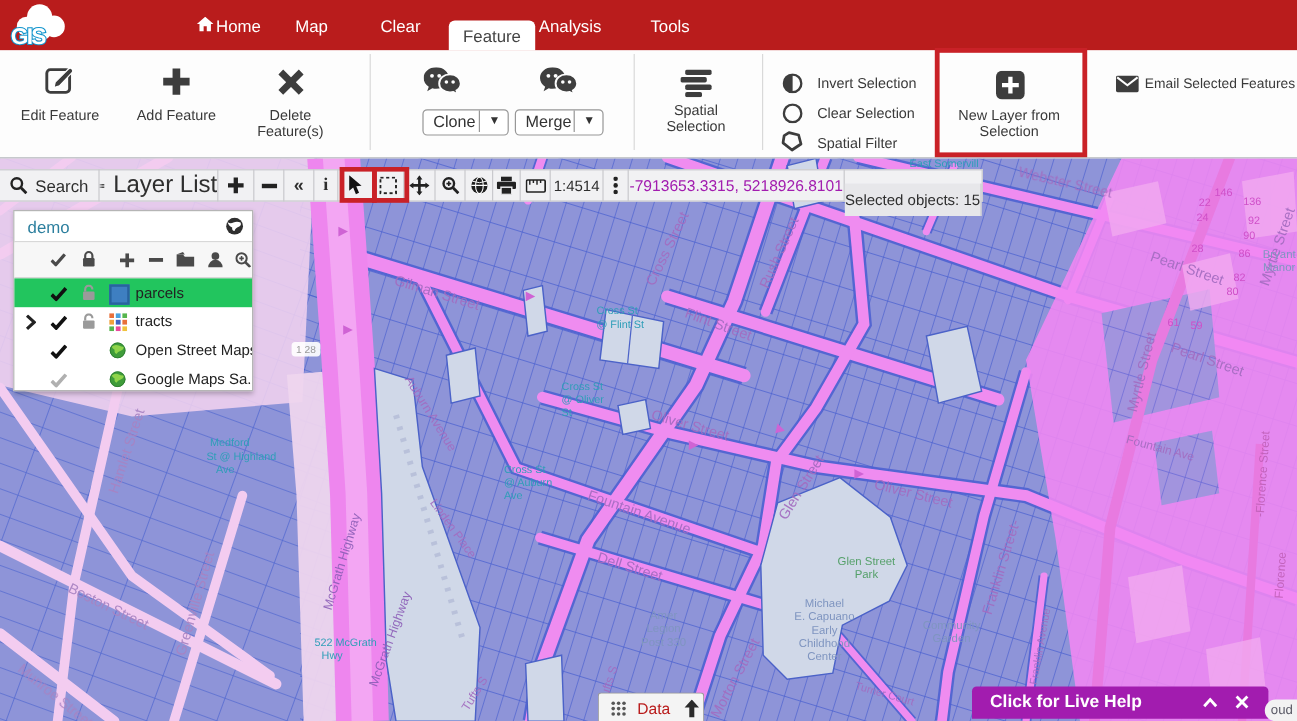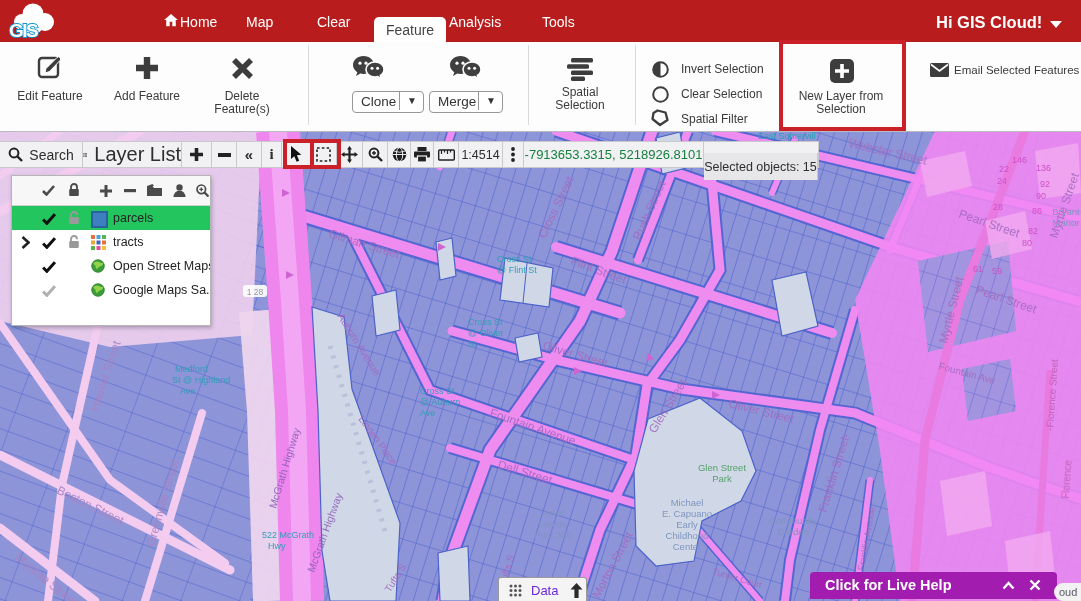--- a/index.html
+++ b/index.html
@@ -17,21 +17,21 @@
   .btn{position:absolute;height:20px;background:#fff;border:1px solid #979797;border-radius:4px;font-size:14px;color:#333;}
   
   #mtb{position:absolute;left:0;top:141px;height:27px;box-sizing:border-box;background:#f1f1f3;border:1px solid #c9c9cd;border-left:none;display:flex;align-items:center;}
   .mbtn{height:27px;white-space:nowrap;display:flex;align-items:center;justify-content:center;border-right:1px solid #c9c9cd;color:#2e2e2e;font-size:13px;box-sizing:border-box;}
   
   #panel{position:absolute;left:11px;top:175px;width:200px;height:151px;background:#fff;border:1px solid #b5b5b5;box-shadow:1px 2px 4px rgba(0,0,0,.25);box-sizing:border-box;}
   .prow{position:relative;height:24px;font-size:12.5px;color:#222;white-space:nowrap;overflow:hidden;}
   
   .redbox{position:absolute;border:4px solid #c92127;}
   
-  #databtn{position:absolute;left:498px;top:577px;width:87px;height:24px;background:#f4f4f4;border:1px solid #9a9a9a;border-bottom:none;border-radius:3px 3px 0 0;display:flex;align-items:center;font-size:13px;color:#6d28d9;}
+  #databtn{position:absolute;left:498px;top:577px;width:87px;height:24px;background:#f4f4f4;border:1px solid #9a9a9a;border-bottom:none;border-radius:3px 3px 0 0;display:flex;align-items:center;font-size:13px;color:#b91c1c;}
   #helpbar{position:absolute;left:810px;top:572px;width:247px;height:27px;background:#a21caf;border-radius:4px 4px 0 0;color:#fff;font-size:14.5px;font-weight:bold;line-height:27px;}
 </style>
 </head>
 <body>
 
 <div class="abs" style="left:0;top:131px;width:1081px;height:470px;">
 <svg width="1081" height="470" viewBox="0 0 1081 470">
   <defs>
     <pattern id="lots" width="14" height="34" patternUnits="userSpaceOnUse" patternTransform="rotate(17)">
       <rect width="15" height="46" fill="none"></rect>
@@ -249,21 +249,20 @@
     <text x="1" y="34" font-family="Liberation Sans,sans-serif" font-size="19" font-weight="bold" fill="#ffffff" stroke="#1094cd" stroke-width="1.8" paint-order="stroke" letter-spacing="-1.5">GIS</text>
   </svg>
   <svg class="abs" style="left:164px;top:14px;" width="14" height="13" viewBox="0 0 16 15" fill="#fff">
     <path d="M8 0 L16 7 L13.5 7 L13.5 14 L9.5 14 L9.5 9 L6.5 9 L6.5 14 L2.5 14 L2.5 7 L0 7 Z"></path>
   </svg>
   <div class="nav" style="left:180px;">Home</div>
   <div class="nav" style="left:246px;">Map</div>
   <div class="nav" style="left:317px;">Clear</div>
   <div class="nav" style="left:449px;">Analysis</div>
   <div class="nav" style="left:542px;">Tools</div>
-  <div class="nav" style="left:936px;font-size:16.5px;font-weight:bold;">Hi GIS Cloud! <span style="display:inline-block;width:0;height:0;border-left:6px solid transparent;border-right:6px solid transparent;border-top:7px solid #fff;margin-left:3px;"></span></div>
 </div>
 <div id="feattab">Feature</div>
 
 <div id="ribbon">
 
   <div class="rsep" style="left:308px;"></div>
   <div class="rsep" style="left:528px;"></div>
   <div class="rsep" style="left:635px;"></div>
 
   <svg class="ricon" style="left:37px;top:12px;" width="27" height="27" viewBox="0 0 27 27">
@@ -426,25 +425,32 @@
       </svg>
   </div>
   <div class="mbtn" style="width:44px;font-size:12.5px;">1:4514</div>
   <div class="mbtn" style="width:21px;">
     <svg width="4" height="15" viewBox="0 0 4 15">
         <circle cx="2" cy="2" r="1.9" fill="#222"></circle>
         <circle cx="2" cy="7.5" r="1.9" fill="#222"></circle>
         <circle cx="2" cy="13" r="1.9" fill="#222"></circle>
       </svg>
   </div>
-  <div class="mbtn" style="width:180px;color:#15803d;font-size:13px;">-7913653.3315, 5218926.8101</div>
+  <div class="mbtn" style="width:180px;color:#a21caf;font-size:13px;">-7913653.3315, 5218926.8101</div>
   <div class="mbtn" style="width:114px;font-size:12.5px;background:#e7e7ea;margin-top:24px;">Selected objects: 15</div>
 </div>
 
 <div id="panel">
+  <div style="position:relative;height:25px;border-bottom:1px solid #cfcfcf;">
+    <span style="position:absolute;left:11px;top:5px;font-size:14px;color:#2c7f9e;">demo</span>
+    <svg style="position:absolute;right:7px;top:5px;" width="15" height="15" viewBox="0 0 15 15">
+        <circle cx="7.5" cy="7.5" r="7" fill="#2f2f2f"></circle>
+        <path d="M1.5 4 Q4 6 6.5 4.5 Q9.5 3 12.5 4.5 Q13.5 7 11 8 Q8 9 7.5 11.5 Q5 11 5.5 8.5 Q3 8 1.5 4 Z" fill="#fff"></path>
+      </svg>
+  </div>
   <div style="position:relative;height:29px;border-bottom:1px solid #cfcfcf;background:#f7f7f7;">
     <svg style="position:absolute;left:30px;top:9px;" width="13" height="11" viewBox="0 0 13 11">
         <path d="M1 6 L4.5 9.5 L12 1" stroke="#4a4a4a" stroke-width="2.6" fill="none"></path>
       </svg>
     <svg style="position:absolute;left:56px;top:7px;" width="12" height="14" viewBox="0 0 12 14">
         <path d="M3 6 V4.2 A3 3.2 0 0 1 9 4.2 V6" stroke="#4a4a4a" stroke-width="1.8" fill="none"></path>
         <rect x="1.2" y="6" width="9.6" height="7" rx="1" fill="#4a4a4a"></rect>
       </svg>
     <svg style="position:absolute;left:88px;top:9px;" width="12" height="12" viewBox="0 0 12 12">
         <path d="M6 0 V12 M0 6 H12" stroke="#4a4a4a" stroke-width="3"></path>

